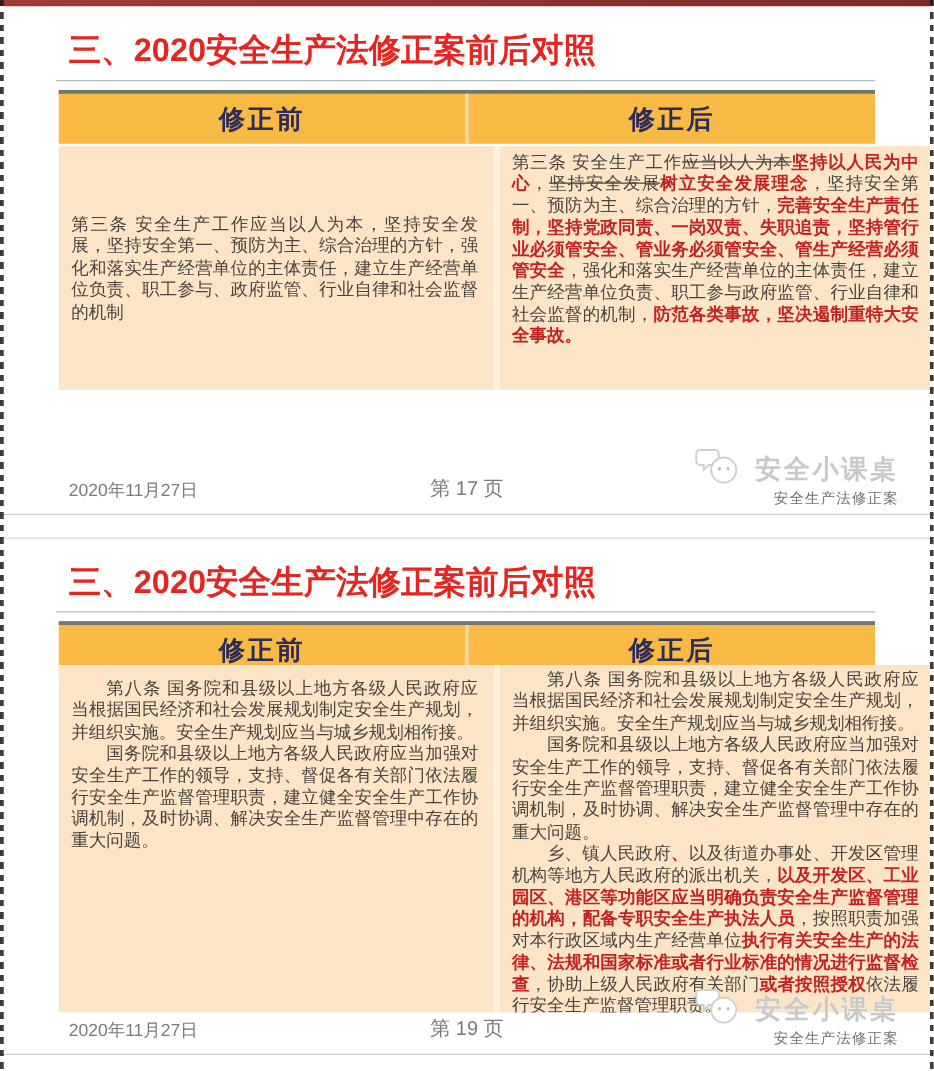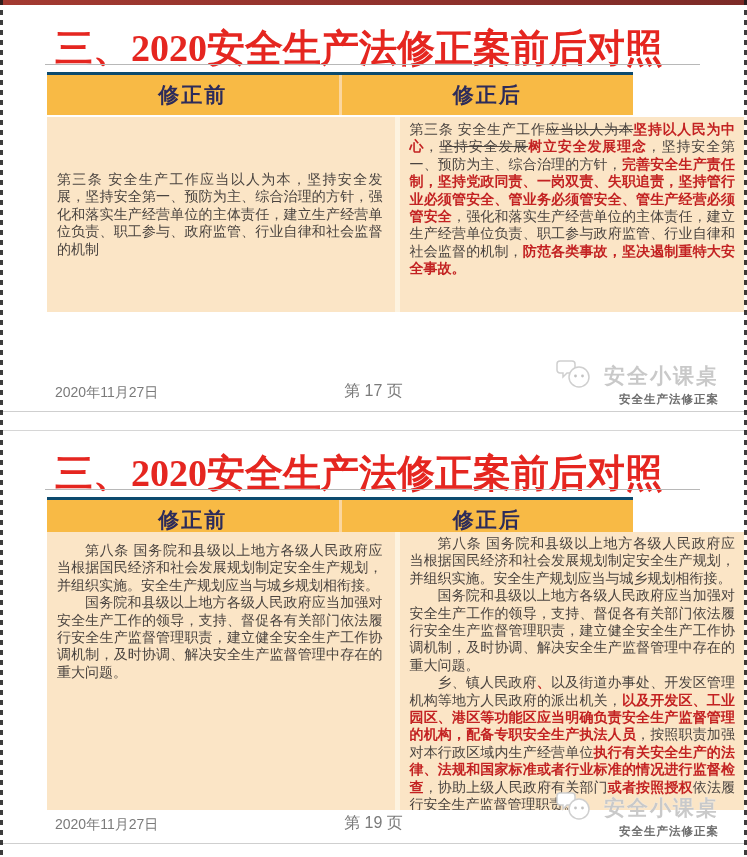--- a/index.html
+++ b/index.html
@@ -19,30 +19,29 @@
     position:absolute; left:0; top:0; width:747px; height:5px;
     background:linear-gradient(to right,#a33a31,#8e312c 60%,#7c2b27);
   }
   .slide {
     position:absolute; left:0; width:747px; background:#fff;
   }
   .slide1 { top:6px;  height:406px; border-bottom:1px solid #cfcfcf; }
   .slide2 { top:430px; height:414px; border-top:1px solid #d6d6d6; border-bottom:1px solid #cfcfcf; }
   .slide-title {
     position:absolute; left:55px; top:17px;
-    font-size:38px; font-weight:bold; color:#e52620; letter-spacing:0px;
+    font-size:26px; font-weight:bold; color:#e52620; letter-spacing:0px;
     white-space:nowrap;
-    font-family:Liberation Serif, serif;
   }
   .title-rule {
     position:absolute; left:45px; top:58px; width:655px; height:1px; background:#b8b8b8;
   }
   .band {
-    position:absolute; left:47px; top:66px; width:586px; height:43px;
-    display:flex; background:#f8ba45; border-top:3px solid #0c4a6e;
+    position:absolute; left:47px; top:66px; width:653px; height:43px;
+    display:flex; background:#f8ba45; border-top:3px solid #737373;
   }
   .band-cell {
     flex:1; display:flex; align-items:center; justify-content:center;
     color:#2c2b5a; font-weight:bold; font-size:21px; letter-spacing:2px;
   }
   .band-divider { width:3px; background:#fbd69e; }
   .content {
     position:absolute; left:47px; display:flex;
   }
   .slide1 .content { top:111px; height:195px; }
@@ -71,21 +70,21 @@
   .watermark {
     position:absolute; right:28px; bottom:6px; text-align:right; z-index:20;
     line-height:1.05;
   }
   .wm-row { display:flex; align-items:center; justify-content:flex-end; gap:12px; }
   .wm-brand {
     font-size:21px; color:#c9c9c9; letter-spacing:2px; font-weight:bold;
     text-shadow:0 0 1px #ffffff;
   }
   .wm-sub {
-    font-size:11.5px; color:#6e6e6e; font-weight:bold; letter-spacing:1px; margin-top:0px;
+    font-size:11.5px; color:#6e6e6e; font-weight:normal; letter-spacing:1px; margin-top:0px;
   }
   .wm-icon { display:inline-block; }
 </style>
 </head>
 <body>
 
 <div class="top-strip"></div>
 <div class="edge left"></div>
 <div class="edge right"></div>
 

